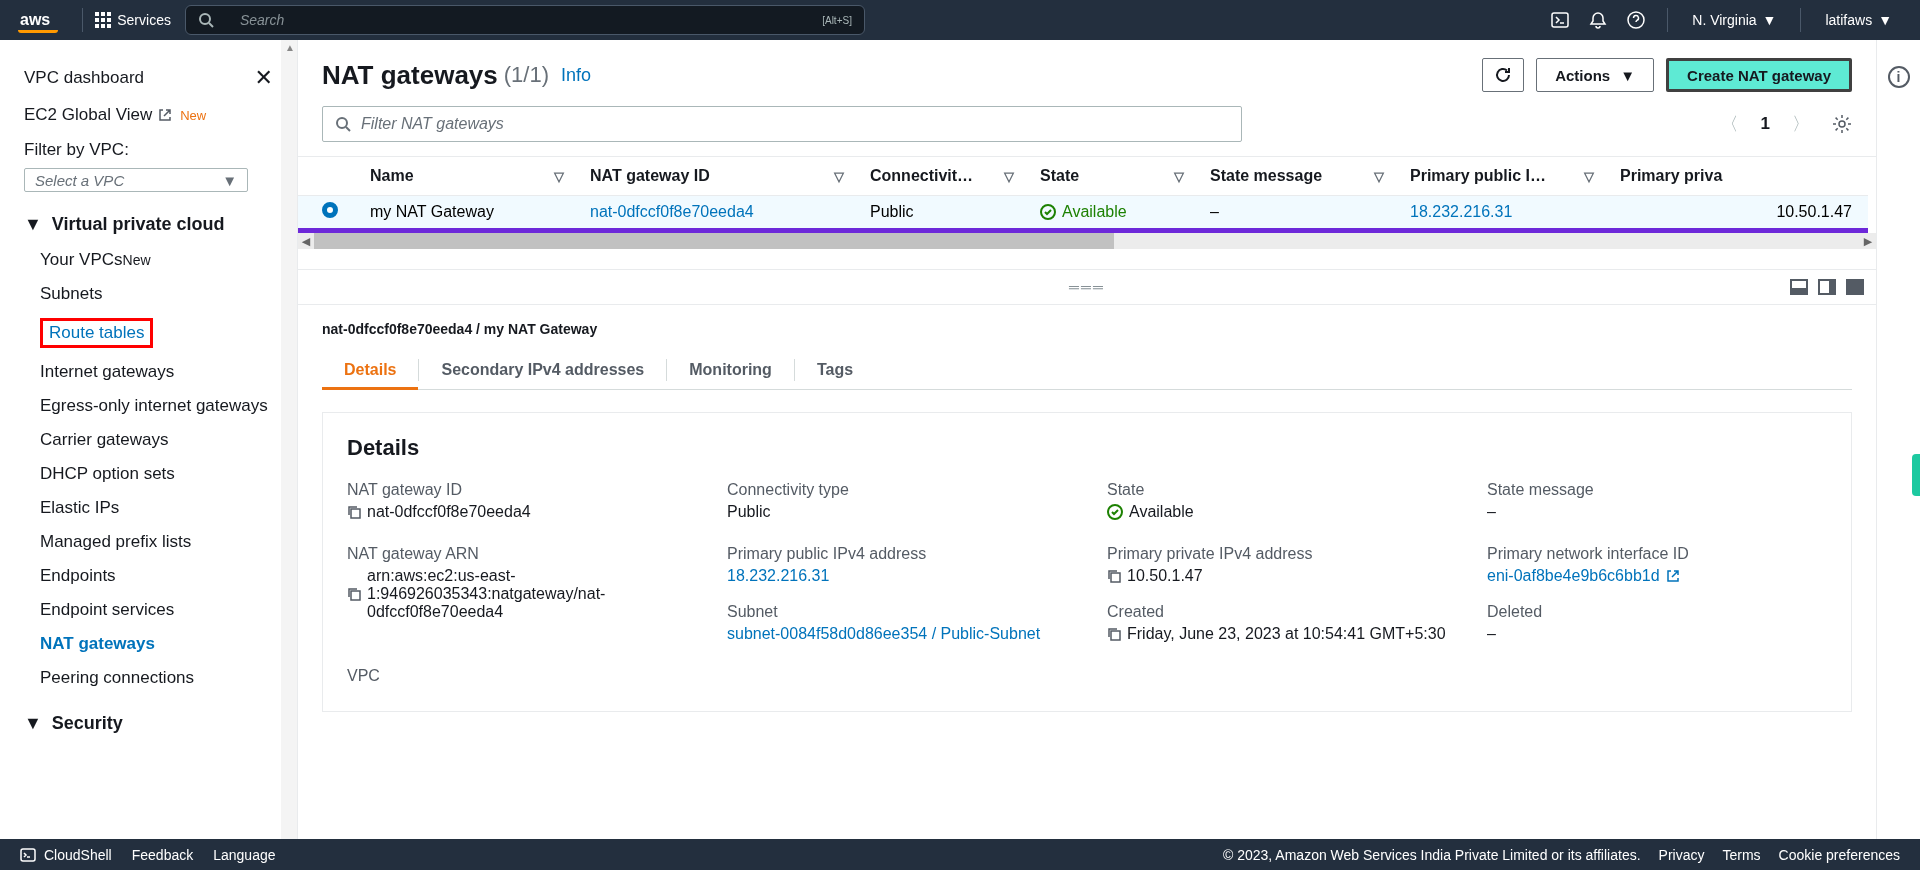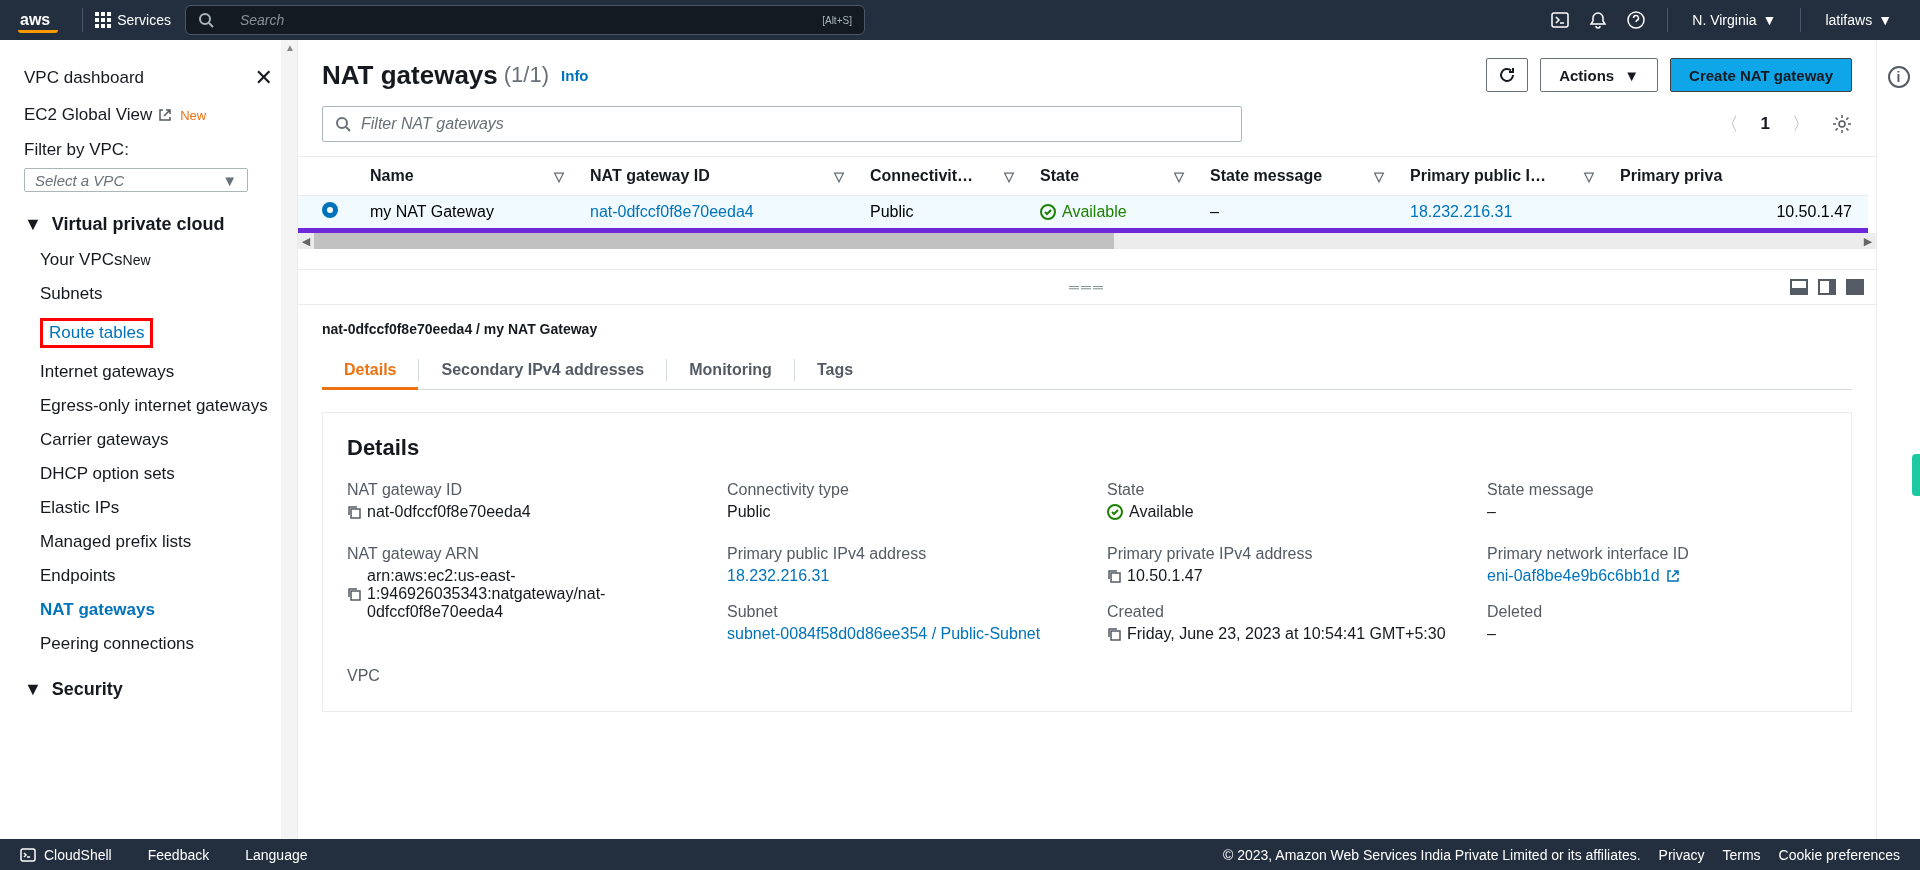--- a/index.html
+++ b/index.html
@@ -35,26 +35,26 @@
 .nav-list li { font-size: 17px; color: #16191f; padding: 7px 0; cursor: pointer; }
 .nav-list li.active { color: #0073bb; font-weight: 700; }
 .highlighted { border: 3px solid #ff0000; padding: 2px 6px !important; display: inline-block; color: #0073bb !important; }
 
 
 .content { flex: 1; display: flex; position: relative; }
 .content-inner { flex: 1; overflow: auto; }
 .content-header { display: flex; align-items: center; padding: 18px 24px 14px 24px; }
 .page-title { font-size: 26px; font-weight: 700; color: #16191f; }
 .page-count { font-size: 22px; font-weight: 400; color: #687078; margin-left: 6px; }
-.info-link { color: #0073bb; font-size: 15px; font-weight: 700; margin-left: 12px; cursor: pointer; }
+.info-link { color: #0073bb; font-size: 18px; font-weight: 400; margin-left: 12px; cursor: pointer; }
 .header-actions { margin-left: auto; display: flex; gap: 12px; align-items: center; }
 .btn { height: 34px; border-radius: 2px; display: flex; align-items: center; padding: 0 18px; font-size: 15px; font-weight: 700; cursor: pointer; }
 .btn-icon { width: 42px; justify-content: center; padding: 0; background: #fff; border: 1px solid #687078; }
 .btn-outline { background: #fff; border: 1px solid #687078; color: #16191f; gap: 10px; }
-.btn-primary { background: #0ea5e9; border: 1px solid #404040; color: #16191f; }
+.btn-primary { background: #5eead4; border: 3px solid #404040; color: #16191f; }
 .filter-row { display: flex; align-items: center; padding: 0 24px 14px 24px; gap: 16px; }
 .filter-input { width: 920px; height: 36px; border: 1px solid #aab7b8; border-radius: 2px; display: flex; align-items: center; padding: 0 12px; color: #687078; font-size: 16px; font-style: italic; gap: 10px; }
 .pager { margin-left: auto; display: flex; align-items: center; gap: 22px; color: #16191f; font-size: 17px; }
 .pager .page-arrow { color: #aab7b8; cursor: pointer; font-size: 18px; }
 .gear-btn { width: 20px; cursor: pointer; color: #545b64; }
 
 
 .table-wrap { overflow-x: auto; border-top: 1px solid #e9ebed; }
 .tbl { width: 1570px; border-collapse: collapse; font-size: 16px; }
 .tbl th { text-align: left; font-weight: 700; color: #16191f; padding: 10px 16px; border-bottom: 1px solid #e9ebed; position: relative; }
@@ -93,21 +93,21 @@
 .d-val { color: #16191f; display: flex; align-items: center; gap: 6px; }
 .copy-ic { color: #545b64; flex-shrink: 0; }
 .ext-ic { color: #0073bb; }
 
 
 .right-rail { width: 44px; border-left: 1px solid #e9ebed; display: flex; justify-content: center; padding-top: 26px; }
 .right-rail .info-i { width: 22px; height: 22px; border: 2px solid #545b64; border-radius: 50%; display: flex; align-items: center; justify-content: center; font-size: 14px; font-weight: 700; color: #545b64; cursor: pointer; }
 
 
 .footer { position: absolute; left: 0; right: 0; bottom: 0; height: 31px; background: #232f3e; color: #fff; display: flex; align-items: center; padding: 0 20px; font-size: 14px; }
-.footer .left { display: flex; gap: 36px; align-items: center; }
+.footer .left { display: flex; gap: 20px; align-items: center; }
 .footer .cloudshell { display: flex; align-items: center; gap: 8px; cursor: pointer; }
 .footer .right { margin-left: auto; display: flex; gap: 18px; align-items: center; }
 
 
 .help-tab { position: absolute; right: 0; top: 454px; width: 8px; height: 42px; background: #1dc9a0; border-radius: 4px 0 0 4px; }
 
 svg { display: block; }
 </style>
 </head>
 <body>
@@ -194,20 +194,21 @@
       <li><span>Your VPCs</span><span class="badge-new" style="font-size:14px">New</span></li>
       <li>Subnets</li>
       <li><span class="highlighted">Route tables</span></li>
       <li>Internet gateways</li>
       <li>Egress-only internet gateways</li>
       <li>Carrier gateways</li>
       <li>DHCP option sets</li>
       <li>Elastic IPs</li>
       <li>Managed prefix lists</li>
       <li>Endpoints</li>
+      <li>Endpoint services</li>
       <li class="active">NAT gateways</li>
       <li>Peering connections</li>
     </ul>
     <div class="section-header" style="padding-top:18px">
       <span class="section-caret">▼</span>
       <span>Security</span>
     </div>
   </div>
 
   <div class="content">

